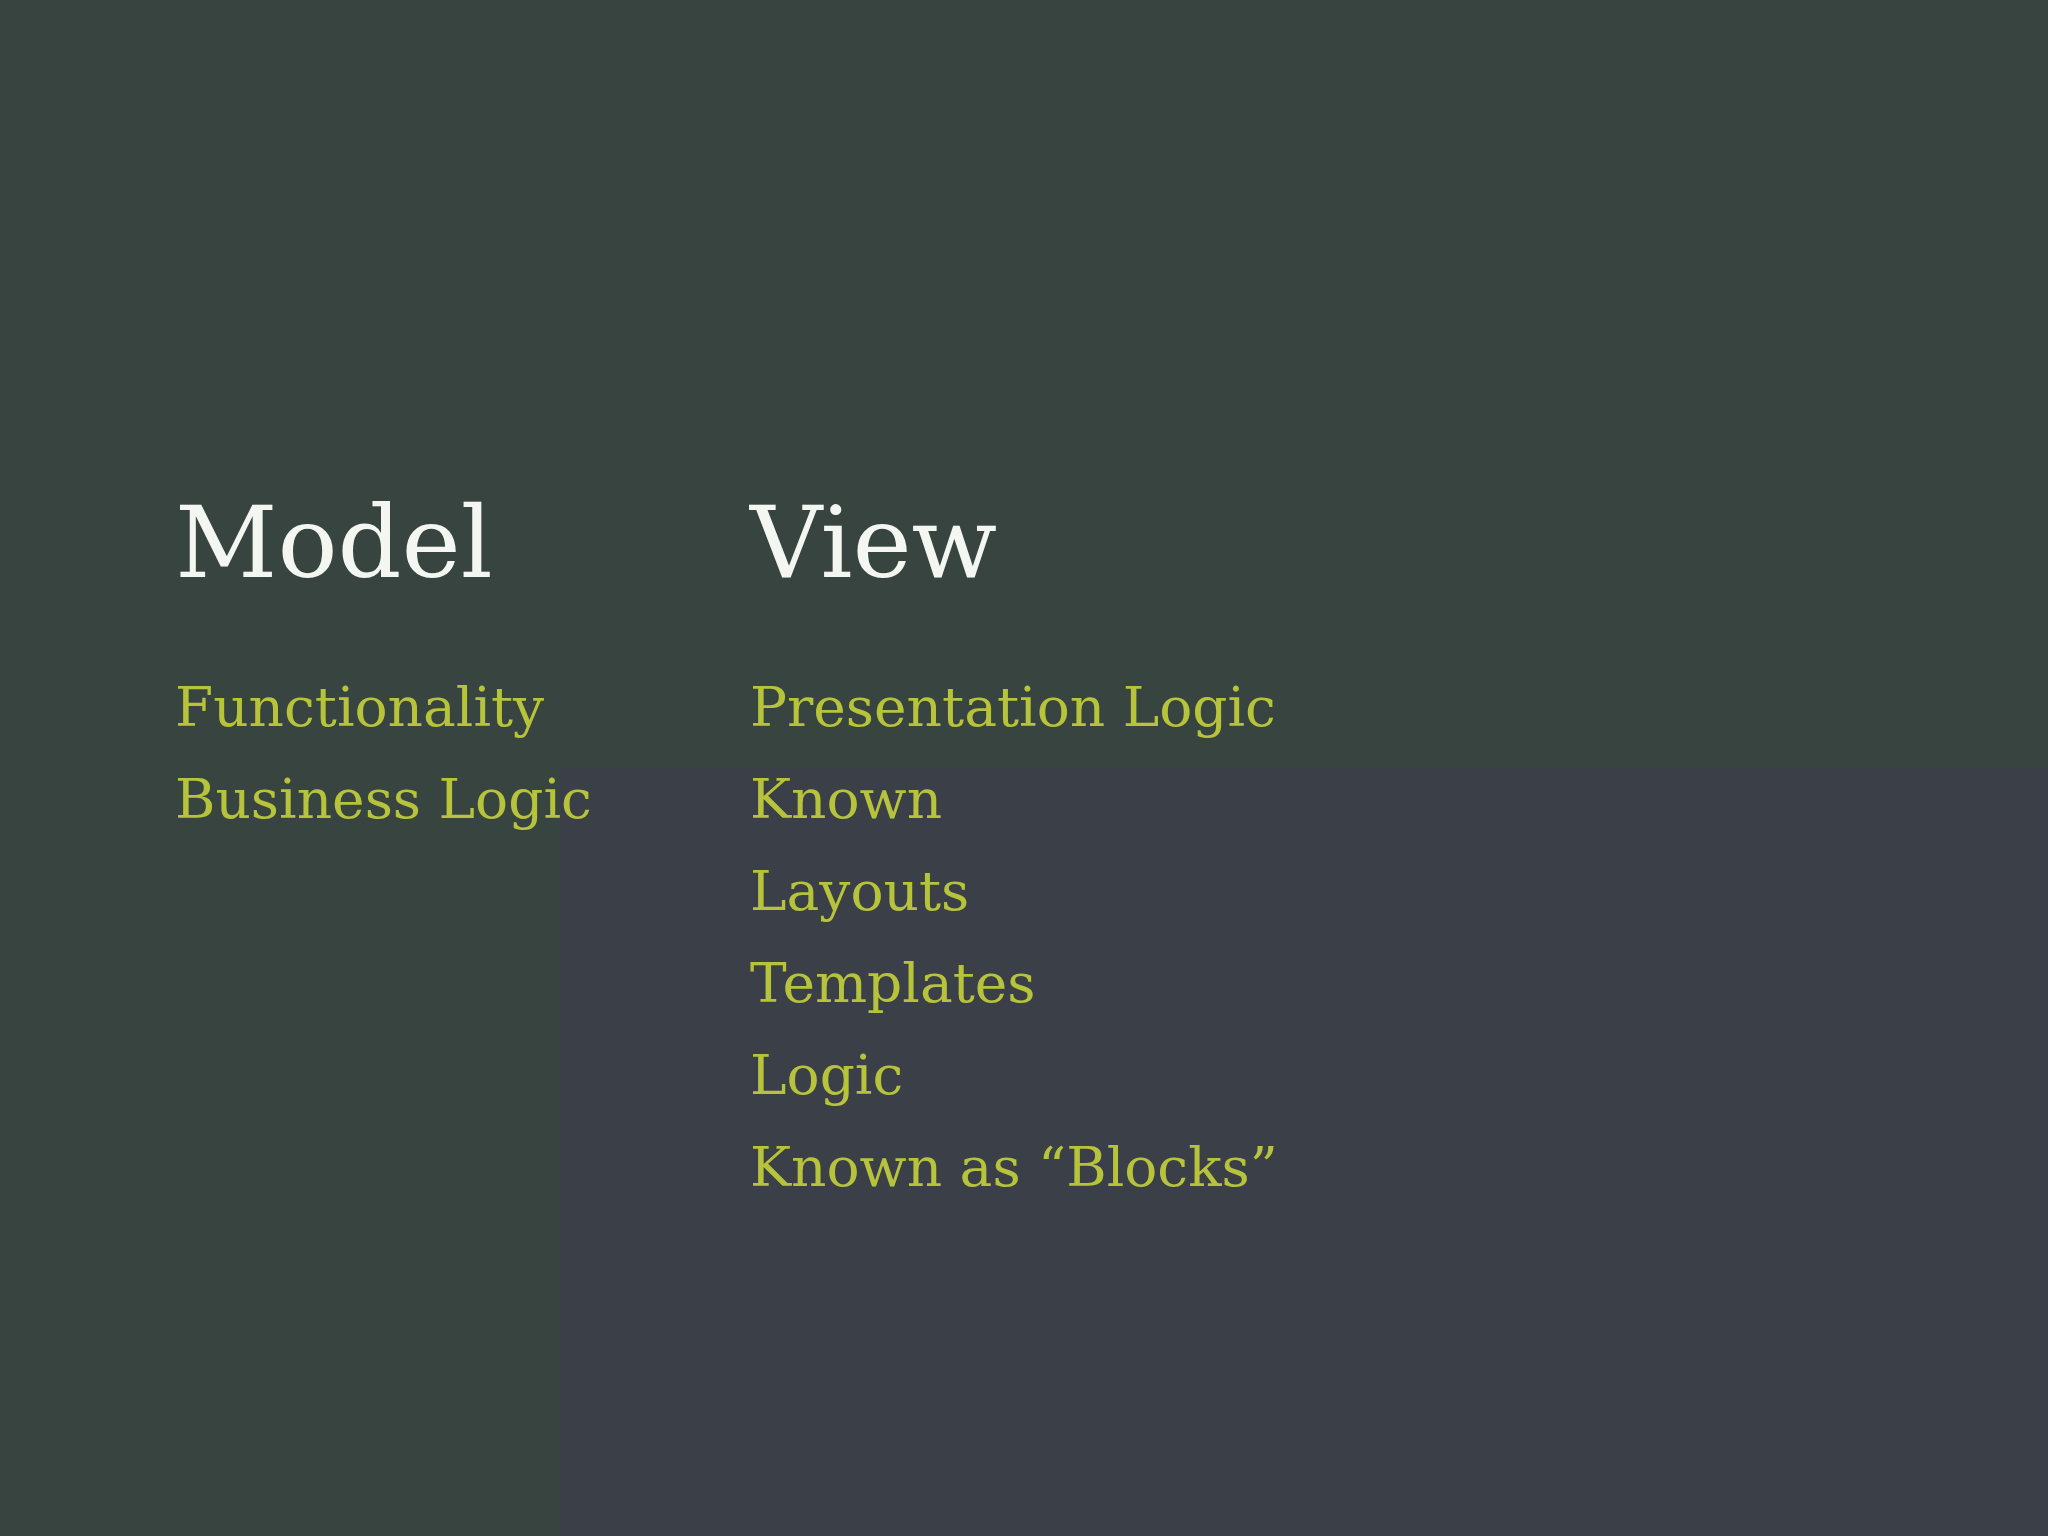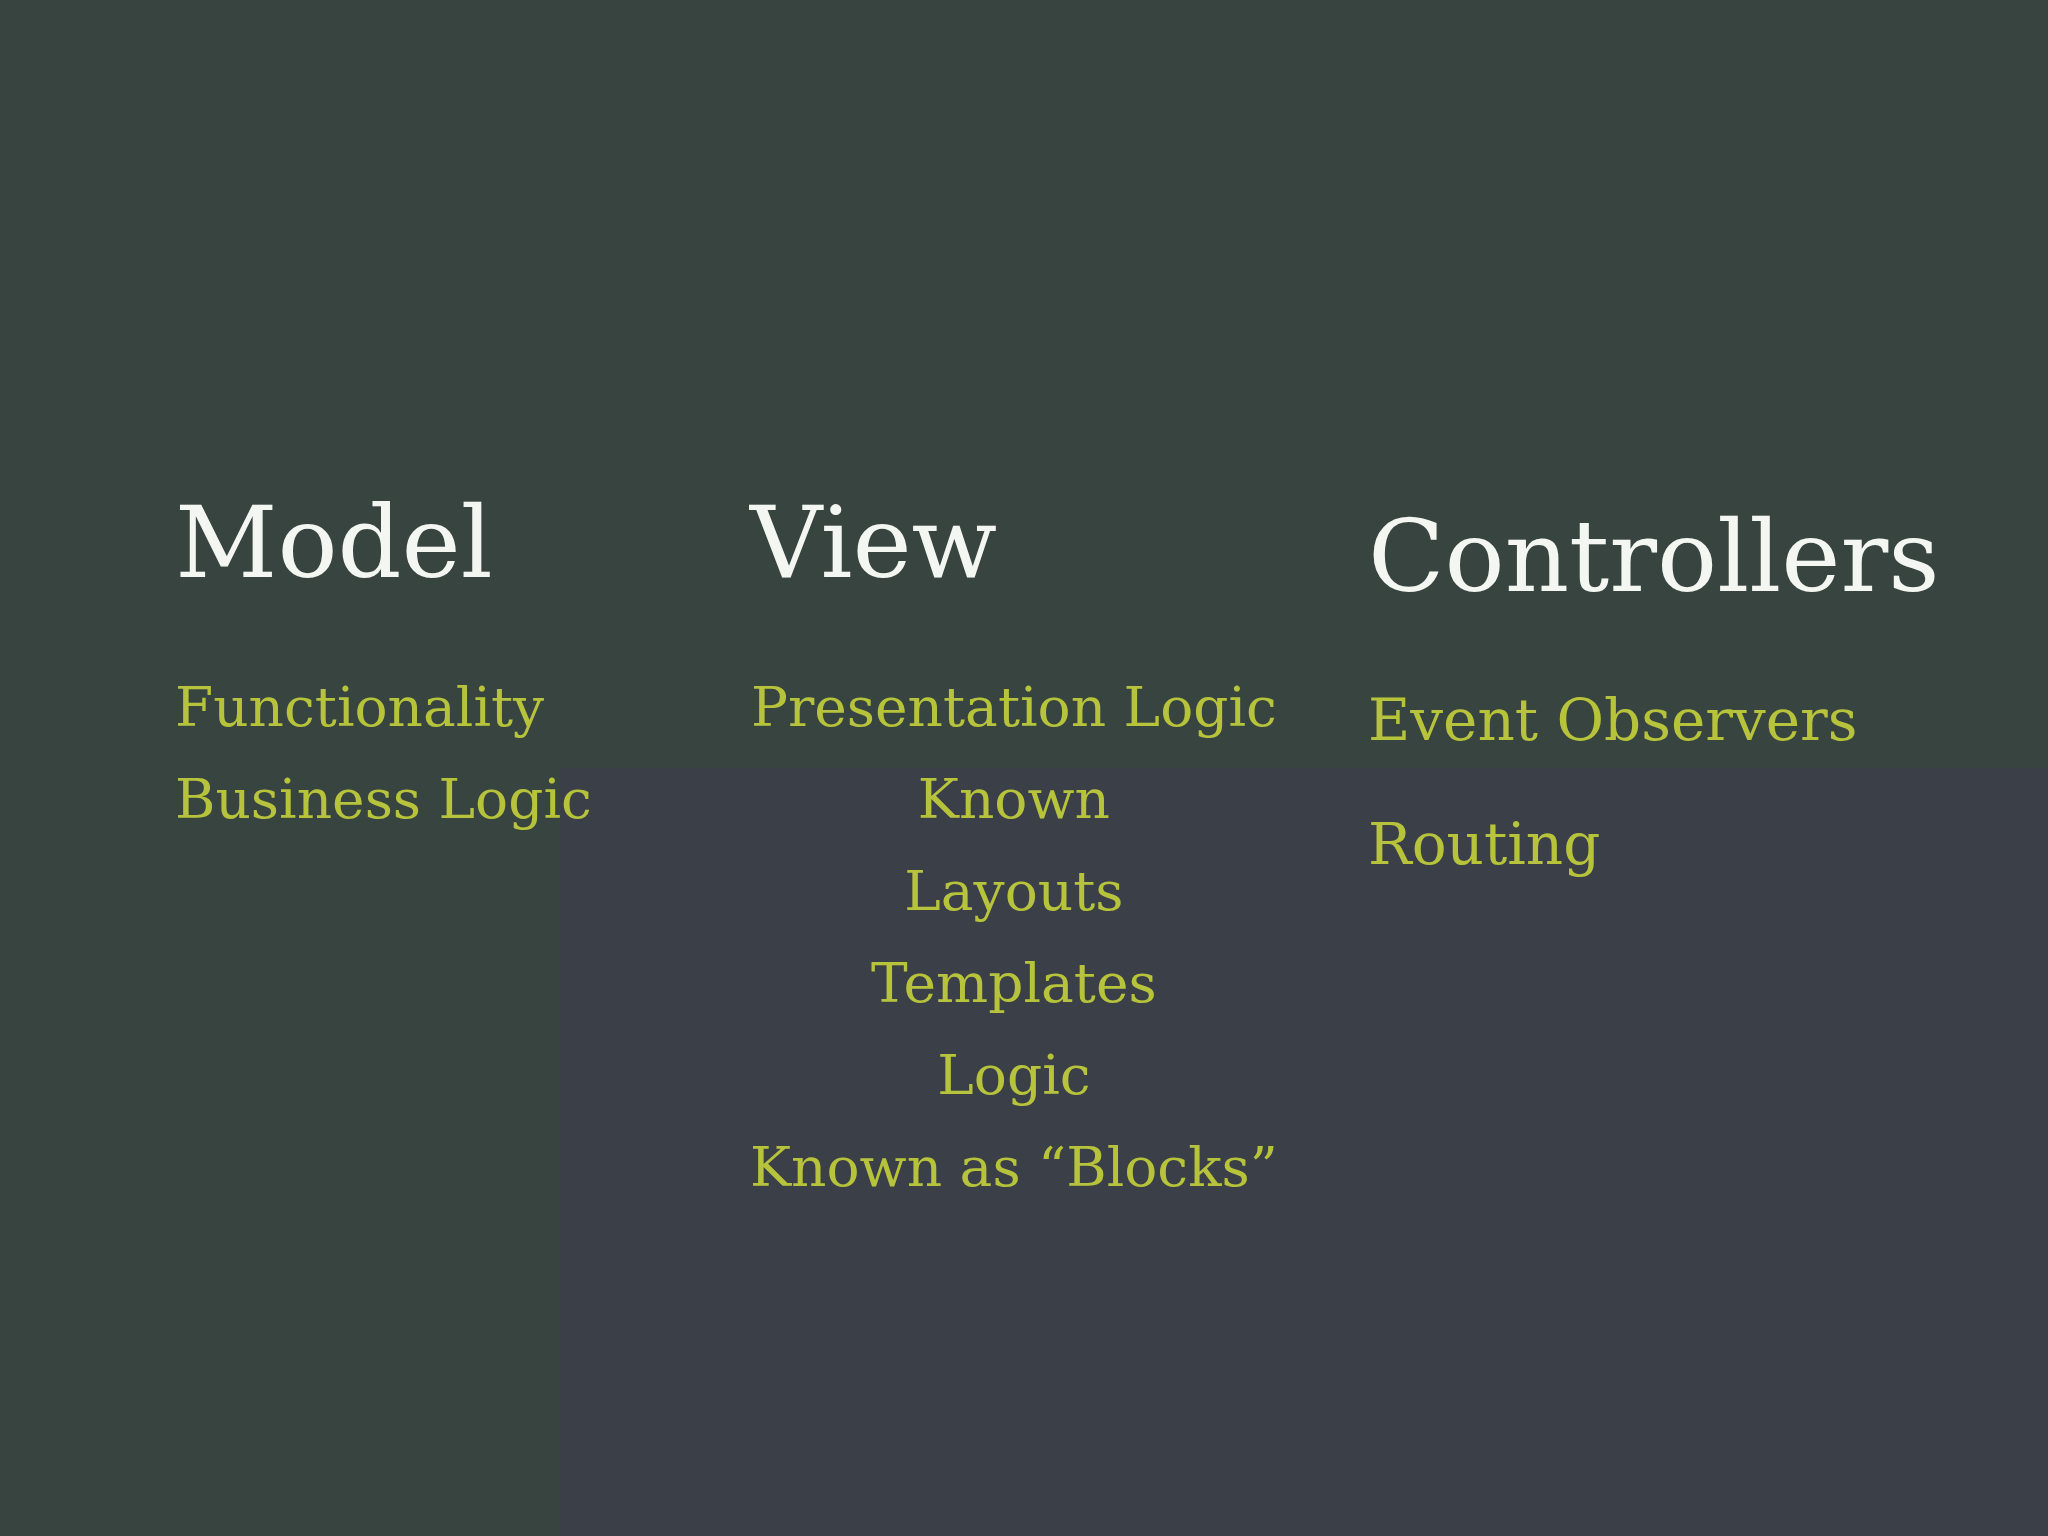--- a/index.html
+++ b/index.html
@@ -10,21 +10,21 @@
     background:#374440;
     font-family:"DejaVu Serif","Liberation Serif",serif;
   }
   .bg-overlay{
     position:absolute;
     left:560px;top:768px;right:0;bottom:0;
     background:#3A3F48;
   }
   .col{position:absolute;top:0;height:100%;}
   .col-model{left:175px;width:560px;}
-  .col-view{left:750px;width:600px;text-align:center;}
+  .col-view{left:750px;width:600px;}
   .col-controllers{left:1368px;width:640px;}
   .heading{
     position:absolute;
     margin:0;
     top:493px;left:0;
     font-size:100px;
     line-height:1;
     font-weight:400;
     color:#F4F6F1;
     white-space:nowrap;
@@ -67,20 +67,13 @@
     <div class="list">
       <span class="item">Presentation Logic</span>
       <span class="item">Known</span>
       <span class="item">Layouts</span>
       <span class="item">Templates</span>
       <span class="item">Logic</span>
       <span class="item">Known as “Blocks”</span>
     </div>
   </div>
 
-  <div class="col col-controllers">
-    <h1 class="heading">Controllers</h1>
-    <div class="list">
-      <span class="item">Event Observers</span>
-      <span class="item">Routing</span>
-    </div>
-  </div>
 </div>
 
 </body></html>

